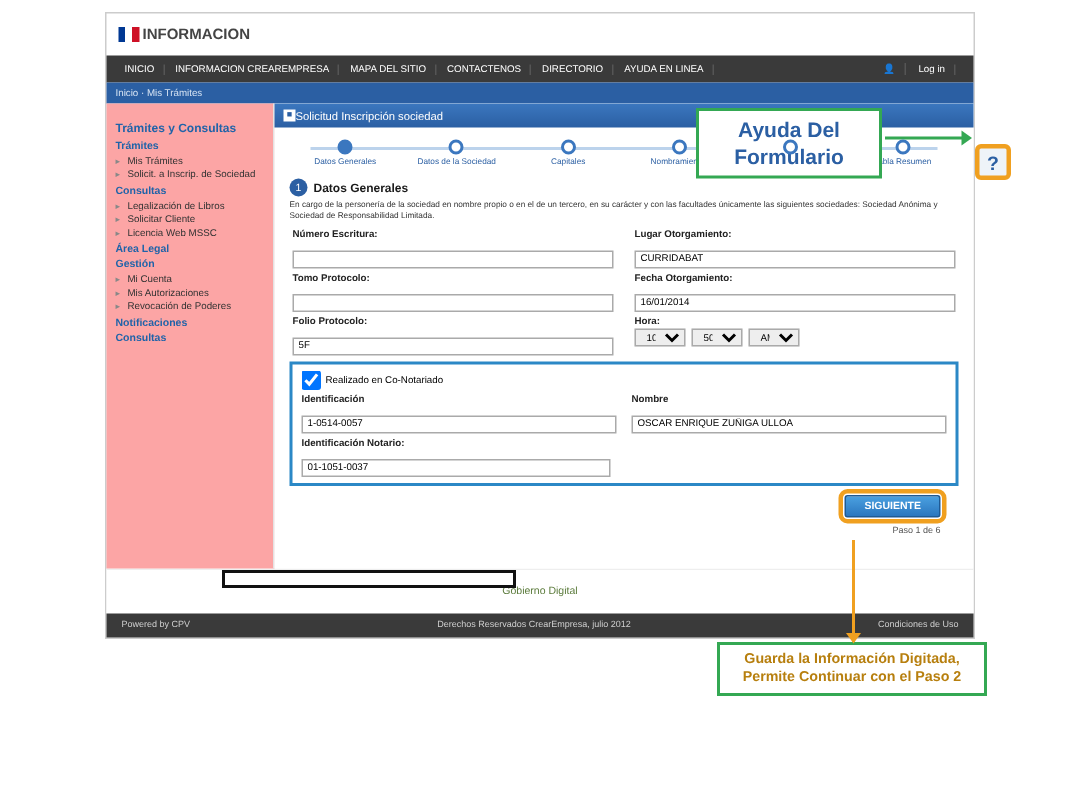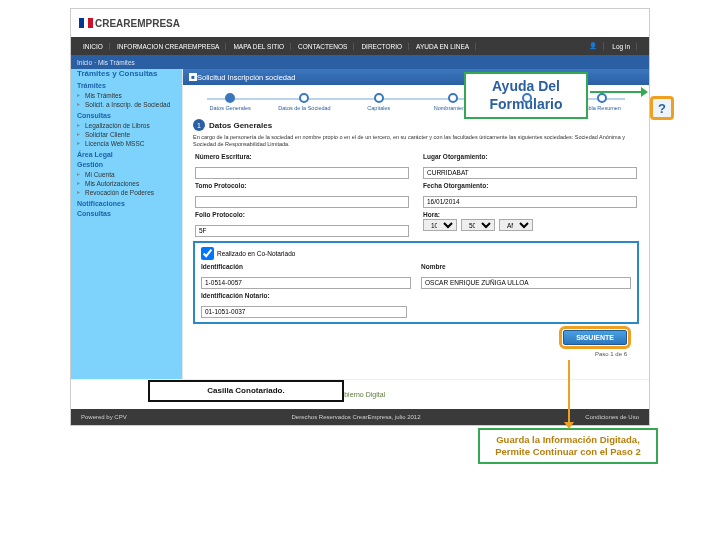--- a/index.html
+++ b/index.html
@@ -7,21 +7,21 @@
 .page{position:absolute;top:8px;left:70px;width:580px;border:1px solid #ccc;background:#fff}
 .logo-bar{height:28px;padding:4px 8px;display:flex;align-items:center}
 .logo{font-size:10px;font-weight:bold;color:#444;display:flex;align-items:center;gap:2px}
 .logo-flag{width:14px;height:10px;background:linear-gradient(90deg,#003893 33%,#fff 33% 66%,#ce1126 66%);display:inline-block}
 .main-nav{background:#3a3a3a;height:18px;display:flex;align-items:center;padding:0 6px;gap:1px}
 .main-nav span{color:#fff;font-size:6.5px;padding:0 6px;border-right:1px solid #555}
 .main-nav .login{margin-left:auto;border:none;display:flex;align-items:center;gap:2px}
 .sub-nav{background:#2b5fa3;height:14px;display:flex;align-items:center;padding:0 6px}
 .sub-nav span{color:#d6e3f3;font-size:6.5px}
 .content{display:flex;min-height:310px}
-.sidebar{width:112px;background:#7dd3fc;padding:0 6px;border-right:1px solid #e3e3e3}
+.sidebar{width:112px;background:#fca5a5;padding:12px 6px;border-right:1px solid #e3e3e3}
 .side-title{color:#1f63a9;font-size:8px;font-weight:bold;margin-bottom:4px}
 .side-group{color:#1f63a9;font-size:7px;font-weight:bold;margin:3px 0 2px}
 .side-item{font-size:6.5px;color:#333;padding:1px 0 1px 8px;position:relative}
 .side-item::before{content:"▸";position:absolute;left:0;top:0;font-size:6px;color:#888}
 .main{flex:1;padding:0;background:#fff}
 .form-bar{background:linear-gradient(#3b77bf,#2b5fa3);height:16px;display:flex;align-items:center;padding:0 6px;color:#fff;font-size:7.5px;gap:0}
 .form-bar .sq{width:8px;height:8px;background:#fff;color:#2b5fa3;font-size:6px;display:flex;align-items:center;justify-content:center}
 .stepper{display:flex;justify-content:space-between;padding:8px 10px 4px;position:relative}
 .stepper::before{content:"";position:absolute;left:24px;right:24px;top:13px;height:2px;background:#bcd3ec}
 .step{display:flex;flex-direction:column;align-items:center;gap:2px;position:relative;flex:1}
@@ -62,21 +62,21 @@
 .arrow.save{top:360px;right:150px;width:2px;height:68px;background:#f0a020}
 .arrow.save::after{content:"";position:absolute;left:-4px;bottom:-1px;border-top:7px solid #f0a020;border-left:5px solid transparent;border-right:5px solid transparent}
 </style>
 </head>
 <body>
 
 <div class="page">
   <div class="logo-bar">
     <div class="logo">
         <span class="logo-flag"></span>
-        <span>CREAREMPRESA</span>
+        <span>INFORMACION</span>
       </div>
   </div>
   <div class="main-nav">
     <span>INICIO</span>
     <span>INFORMACION CREAREMPRESA</span>
     <span>MAPA DEL SITIO</span>
     <span>CONTACTENOS</span>
     <span>DIRECTORIO</span>
     <span>AYUDA EN LINEA</span>
     <span class="login">
@@ -184,17 +184,16 @@
     <span>Condiciones de Uso</span>
   </div>
 </div>
 
 <div class="help-btn">?</div>
 
 <div class="callout co-help">Ayuda Del Formulario</div>
 <div class="arrow help"></div>
 
 <div class="callout co-notary">
-  <b>Casilla Conotariado.</b>
 </div>
 
 <div class="callout co-save">Guarda la Información Digitada, Permite Continuar con el Paso 2</div>
 <div class="arrow save"></div>
 
 </body></html>

